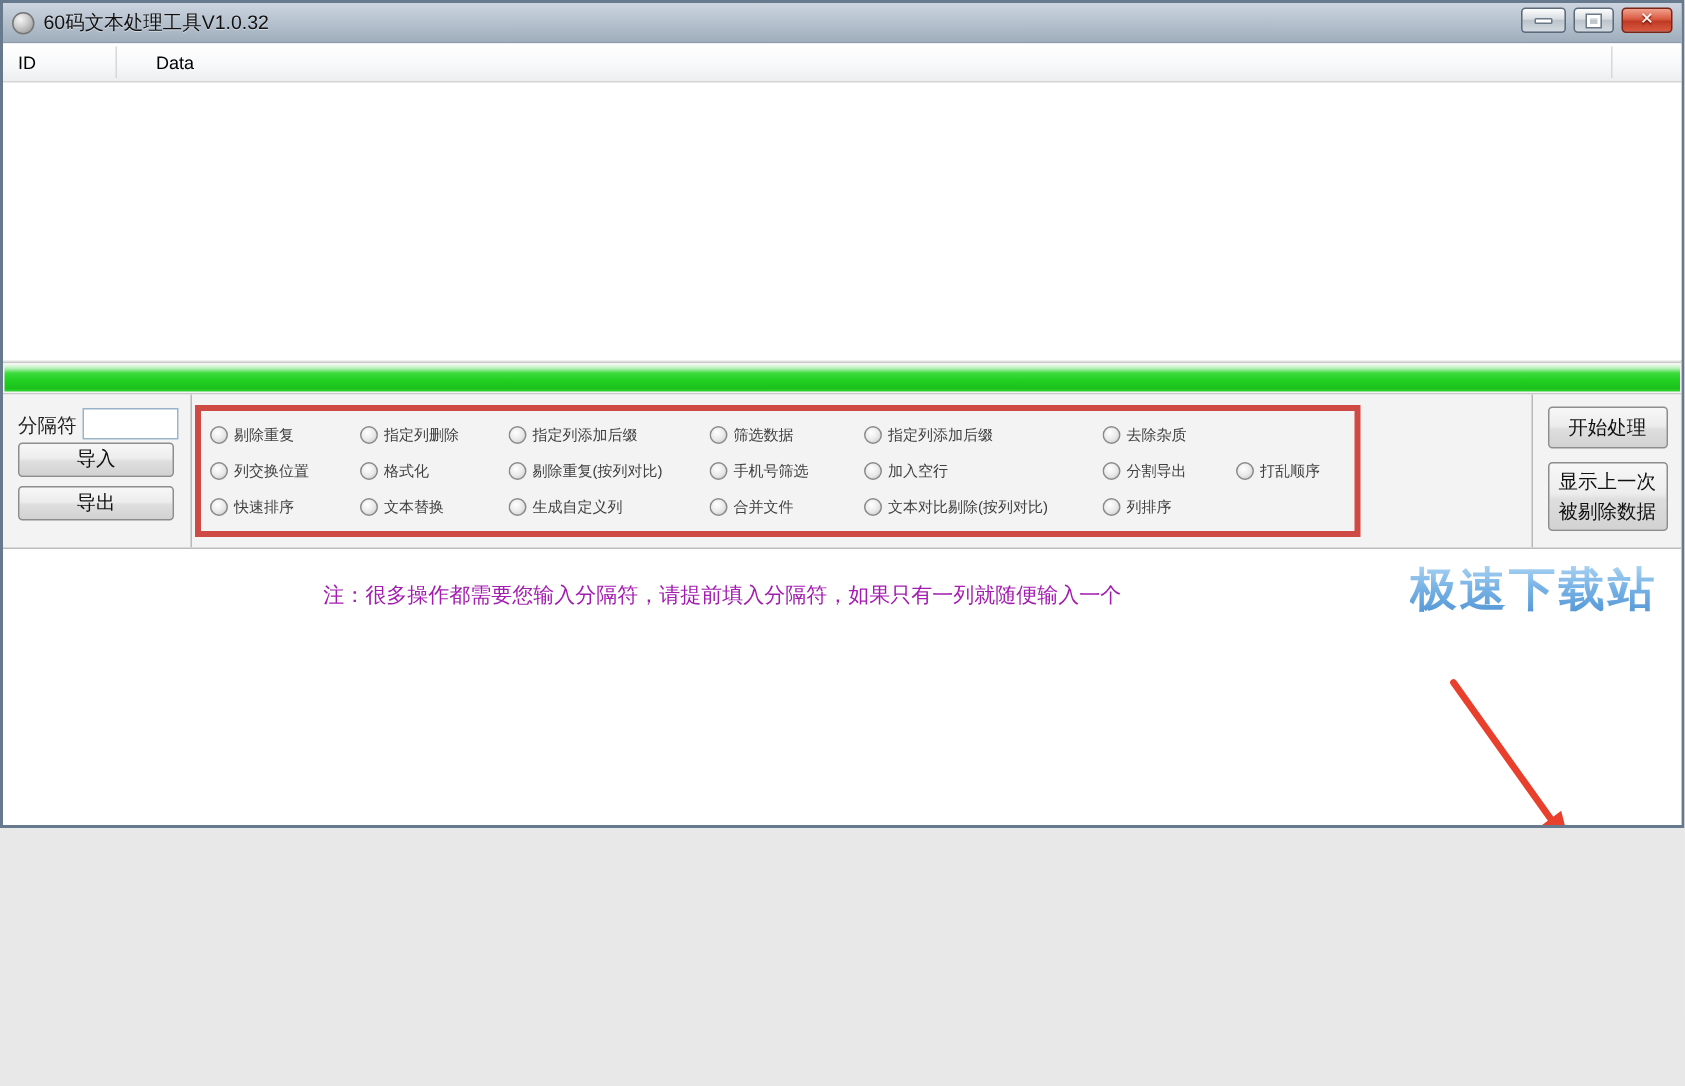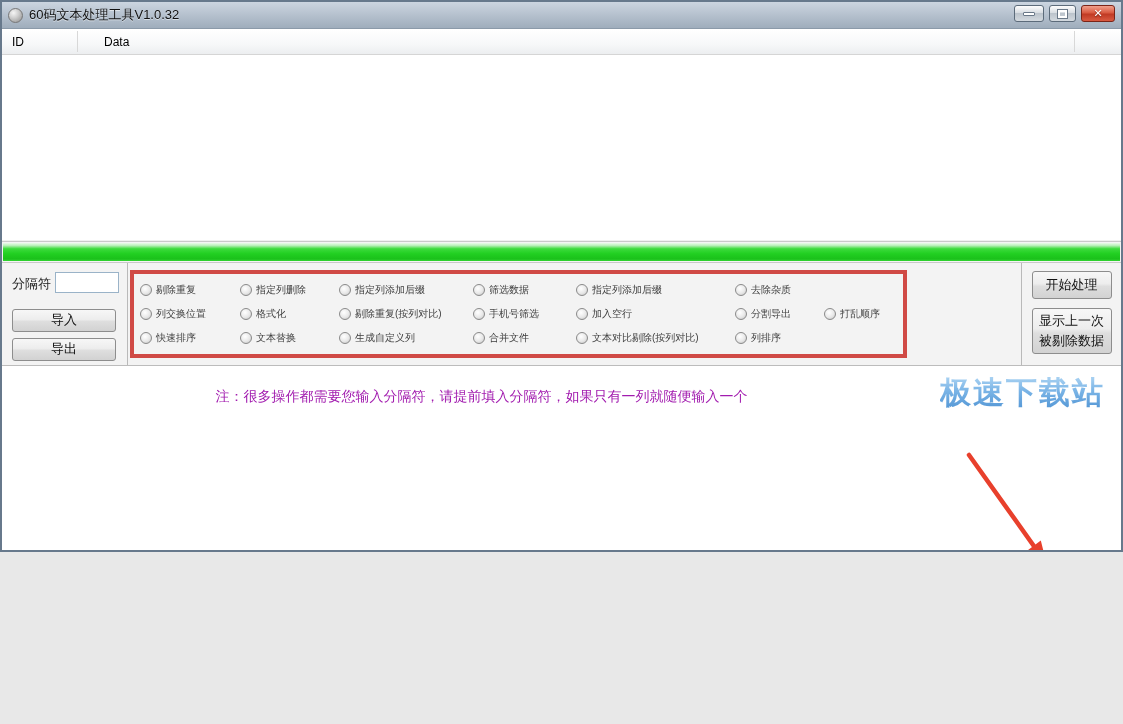--- a/index.html
+++ b/index.html
@@ -65,21 +65,21 @@
   .bottom-panel { flex:0 0 102px; background:#f3f3f3; display:flex; position:relative; }
   .bp-left { width:126px; flex:0 0 126px; border-right:1px solid #b9b9b9; padding:9px 8px 0 10px; }
   .sep-row { display:flex; align-items:flex-end; gap:4px; }
   .sep-label { font-size:13px; color:#222; white-space:nowrap; }
   .sep-input { width:64px; height:21px; border:1px solid #9ab3c8; background:#fff; font-size:13px; padding:0 3px; }
   .side-btn, .right-btn {
     display:block; border:1px solid #8d8d8d; border-radius:3px;
     background:linear-gradient(180deg,#f7f7f7 0%,#ededed 45%,#dedede 55%,#d2d2d2 100%);
     font-size:13px; color:#111; cursor:pointer; font-family:inherit;
   }
-  .side-btn { width:104px; height:23px; margin-top:16px; }
+  .side-btn { width:104px; height:23px; margin-top:2px; }
   .side-btn + .side-btn { margin-top:6px; }
   .bp-mid { flex:1 1 auto; position:relative; }
   .option-box {
     position:absolute; left:2px; top:7px; width:777px; height:88px;
     border:4px solid #d04a45; background:transparent; padding:4px 0 0 6px;
   }
   .opt-row { display:flex; align-items:center; height:24px; }
   .opt-cell { display:flex; align-items:center; gap:4px; overflow:hidden; }
   .opt-row .opt-cell:nth-child(1){ width:100px; }
   .opt-row .opt-cell:nth-child(2){ width:99px; }

